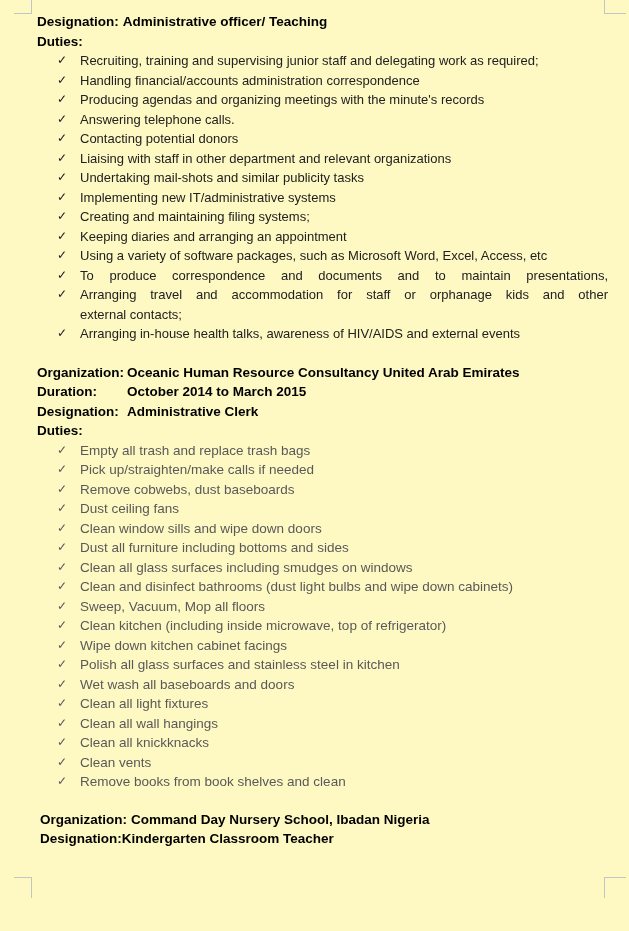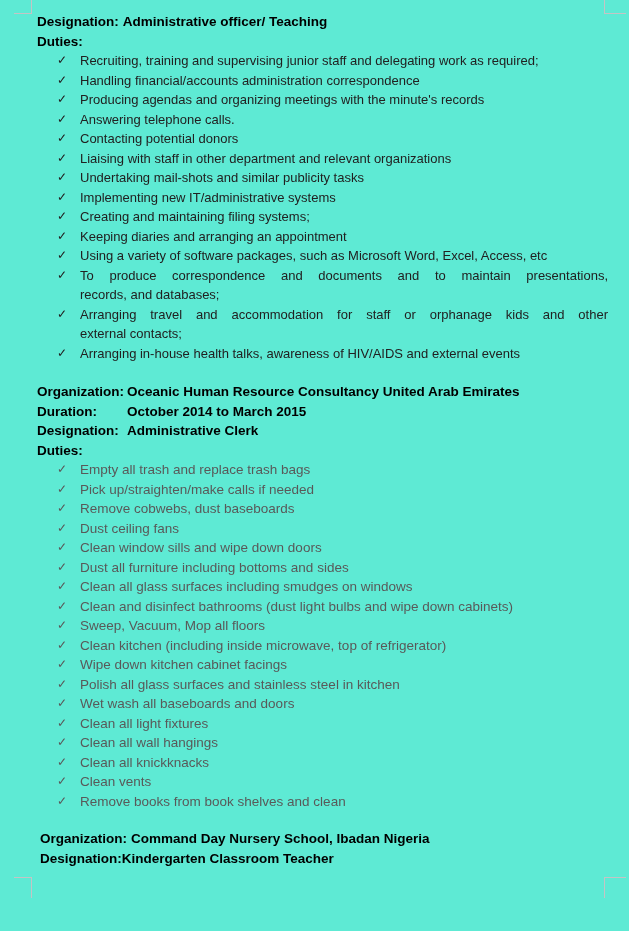--- a/index.html
+++ b/index.html
@@ -1,20 +1,20 @@
 <!DOCTYPE html>
 <html style="--heading: #000000; --list1: #212121; --list2: #595959; --crop: #c4c4c4;"><head>
 <meta charset="utf-8">
 <style>
   html, body { margin: 0; padding: 0; background: #ffffff; }
   .page {
     position: relative;
     width: 629px;
     height: 931px;
-    background: #5eead4;
+    background: #fef9c3;
     font-family: "Liberation Sans", sans-serif;
     overflow: hidden;
   }
   
   .crop { position: absolute; }
   .crop.tl { left: 14px; top: 0;     width: 17px; height: 13px; border-right: 1px solid var(--crop); border-bottom: 1px solid var(--crop); }
   .crop.tr { left: 604px; top: 0;    width: 21px; height: 13px; border-left:  1px solid var(--crop); border-bottom: 1px solid var(--crop); }
   .crop.bl { left: 14px; top: 877px; width: 17px; height: 20px; border-right: 1px solid var(--crop); border-top: 1px solid var(--crop); }
   .crop.br { left: 604px; top: 877px;width: 21px; height: 20px; border-left:  1px solid var(--crop); border-top: 1px solid var(--crop); }
 
@@ -125,21 +125,20 @@
         <div class="duty-row">
           <span class="check">✓</span>
           <div class="duty-text">
             <div class="lline">Using a variety of software packages, such as Microsoft Word, Excel, Access, etc</div>
           </div>
         </div>
         <div class="duty-row">
           <span class="check">✓</span>
           <div class="duty-text">
             <div class="jline">To produce correspondence and documents and to maintain presentations,</div>
-            <div class="lline">records, and databases;</div>
           </div>
         </div>
         <div class="duty-row">
           <span class="check">✓</span>
           <div class="duty-text">
             <div class="jline">Arranging travel and accommodation for staff or orphanage kids and other</div>
             <div class="lline">external contacts;</div>
           </div>
         </div>
         <div class="duty-row">

